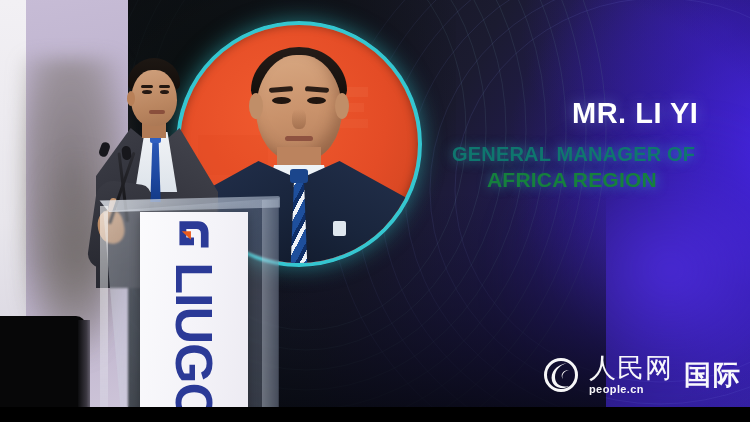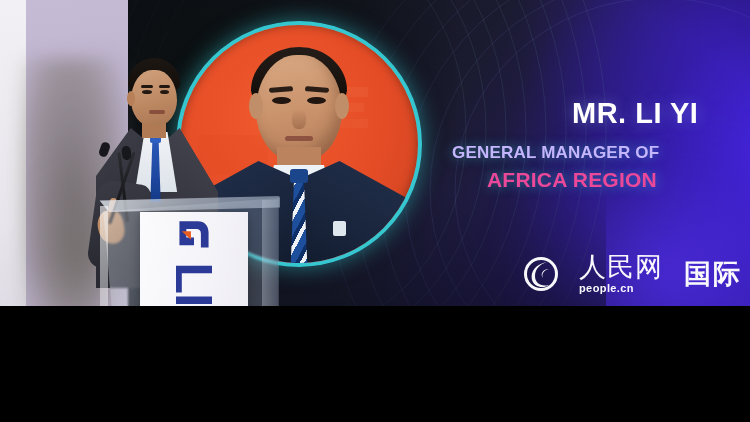--- a/index.html
+++ b/index.html
@@ -1,17 +1,17 @@
 <!DOCTYPE html>
 <html><head>
 <meta charset="utf-8">
 <style>
   html,body{margin:0;padding:0;background:#000;}
   #stage{
-    position:relative;width:750px;height:306px;overflow:hidden;
+    position:relative;width:750px;height:407px;overflow:hidden;
     font-family:"Liberation Sans", sans-serif;
     background:#0b0b12;
   }
 
   
   .wall{
     position:absolute;left:0;top:0;width:128px;height:422px;
     background:linear-gradient(170deg,#c7bcd6 0%,#bdb2cd 30%,#b6abc6 60%,#cfc6da 100%);
   }
   .wall-white-strip{
@@ -125,26 +125,26 @@
   .p-badge{position:absolute;left:50%;top:196px;margin-left:34px;width:13px;height:15px;background:#dfe7ee;border-radius:2px;}
 
   
   .name{
     position:absolute;left:572px;top:97px;
     font-size:29px;font-weight:700;letter-spacing:.5px;color:#ffffff;
     text-shadow:0 0 14px rgba(140,170,255,.45);white-space:nowrap;
   }
   .title1{
     position:absolute;left:452px;top:143px;
-    font-size:17px;font-weight:700;letter-spacing:.2px;color:#c4b5fd;
+    font-size:20px;font-weight:700;letter-spacing:.2px;color:#0f766e;
     text-shadow:0 0 12px rgba(61,217,232,.5);white-space:nowrap;
   }
   .title2{
     position:absolute;left:487px;top:168px;
-    font-size:21px;font-weight:700;letter-spacing:.2px;color:#ec4899;
+    font-size:21px;font-weight:700;letter-spacing:.2px;color:#15803d;
     text-shadow:0 0 12px rgba(61,217,232,.5);white-space:nowrap;
   }
 
   
   .spk{position:absolute;left:92px;top:58px;width:150px;height:250px;}
   .spk-hair{position:absolute;left:36px;top:0;width:52px;height:34px;background:linear-gradient(180deg,#1d1713 0%,#120d0a 100%);border-radius:52% 52% 26% 26%/76% 76% 24% 24%;}
   .spk-head{position:absolute;left:39px;top:12px;width:46px;height:56px;background:linear-gradient(165deg,#d0a17d 0%,#bb8761 60%,#a87552 100%);border-radius:46% 46% 44% 44%/54% 54% 46% 46%;}
   .spk-ear{position:absolute;left:35px;top:33px;width:8px;height:15px;background:#b88058;border-radius:50%;}
   .spk-eye-l{position:absolute;left:50px;top:32px;width:10px;height:4px;background:#241812;border-radius:50%;}
   .spk-eye-r{position:absolute;left:68px;top:32px;width:9px;height:4px;background:#241812;border-radius:50%;}
@@ -200,21 +200,21 @@
     transform:rotate(90deg);transform-origin:center;
     display:flex;align-items:center;gap:8px;padding-left:4px;box-sizing:border-box;
   }
   .logo-word{
     font-weight:700;font-size:52px;letter-spacing:-1px;color:#2b3a97;
     font-family:"Liberation Sans", sans-serif;line-height:1;
   }
 
   
   .wm{
-    position:absolute;right:8px;bottom:12px;display:flex;align-items:center;gap:21px;
+    position:absolute;right:8px;bottom:12px;display:flex;align-items:center;gap:11px;
     opacity:.97;
   }
   .wm-cn{font-size:27px;color:#ffffff;font-family:"DejaVu Sans", sans-serif;font-weight:400;letter-spacing:1px;line-height:1;}
   .wm-sub{font-size:11px;color:#ffffff;font-weight:700;letter-spacing:.4px;line-height:1;margin-top:3px;font-family:"Liberation Sans",sans-serif;}
   .wm-intl{font-size:27px;color:#ffffff;font-family:"DejaVu Sans", sans-serif;letter-spacing:2px;line-height:1;font-weight:bold;}
   .wm-stack{display:flex;flex-direction:column;align-items:flex-start;}
 </style>
 </head>
 <body>
 

